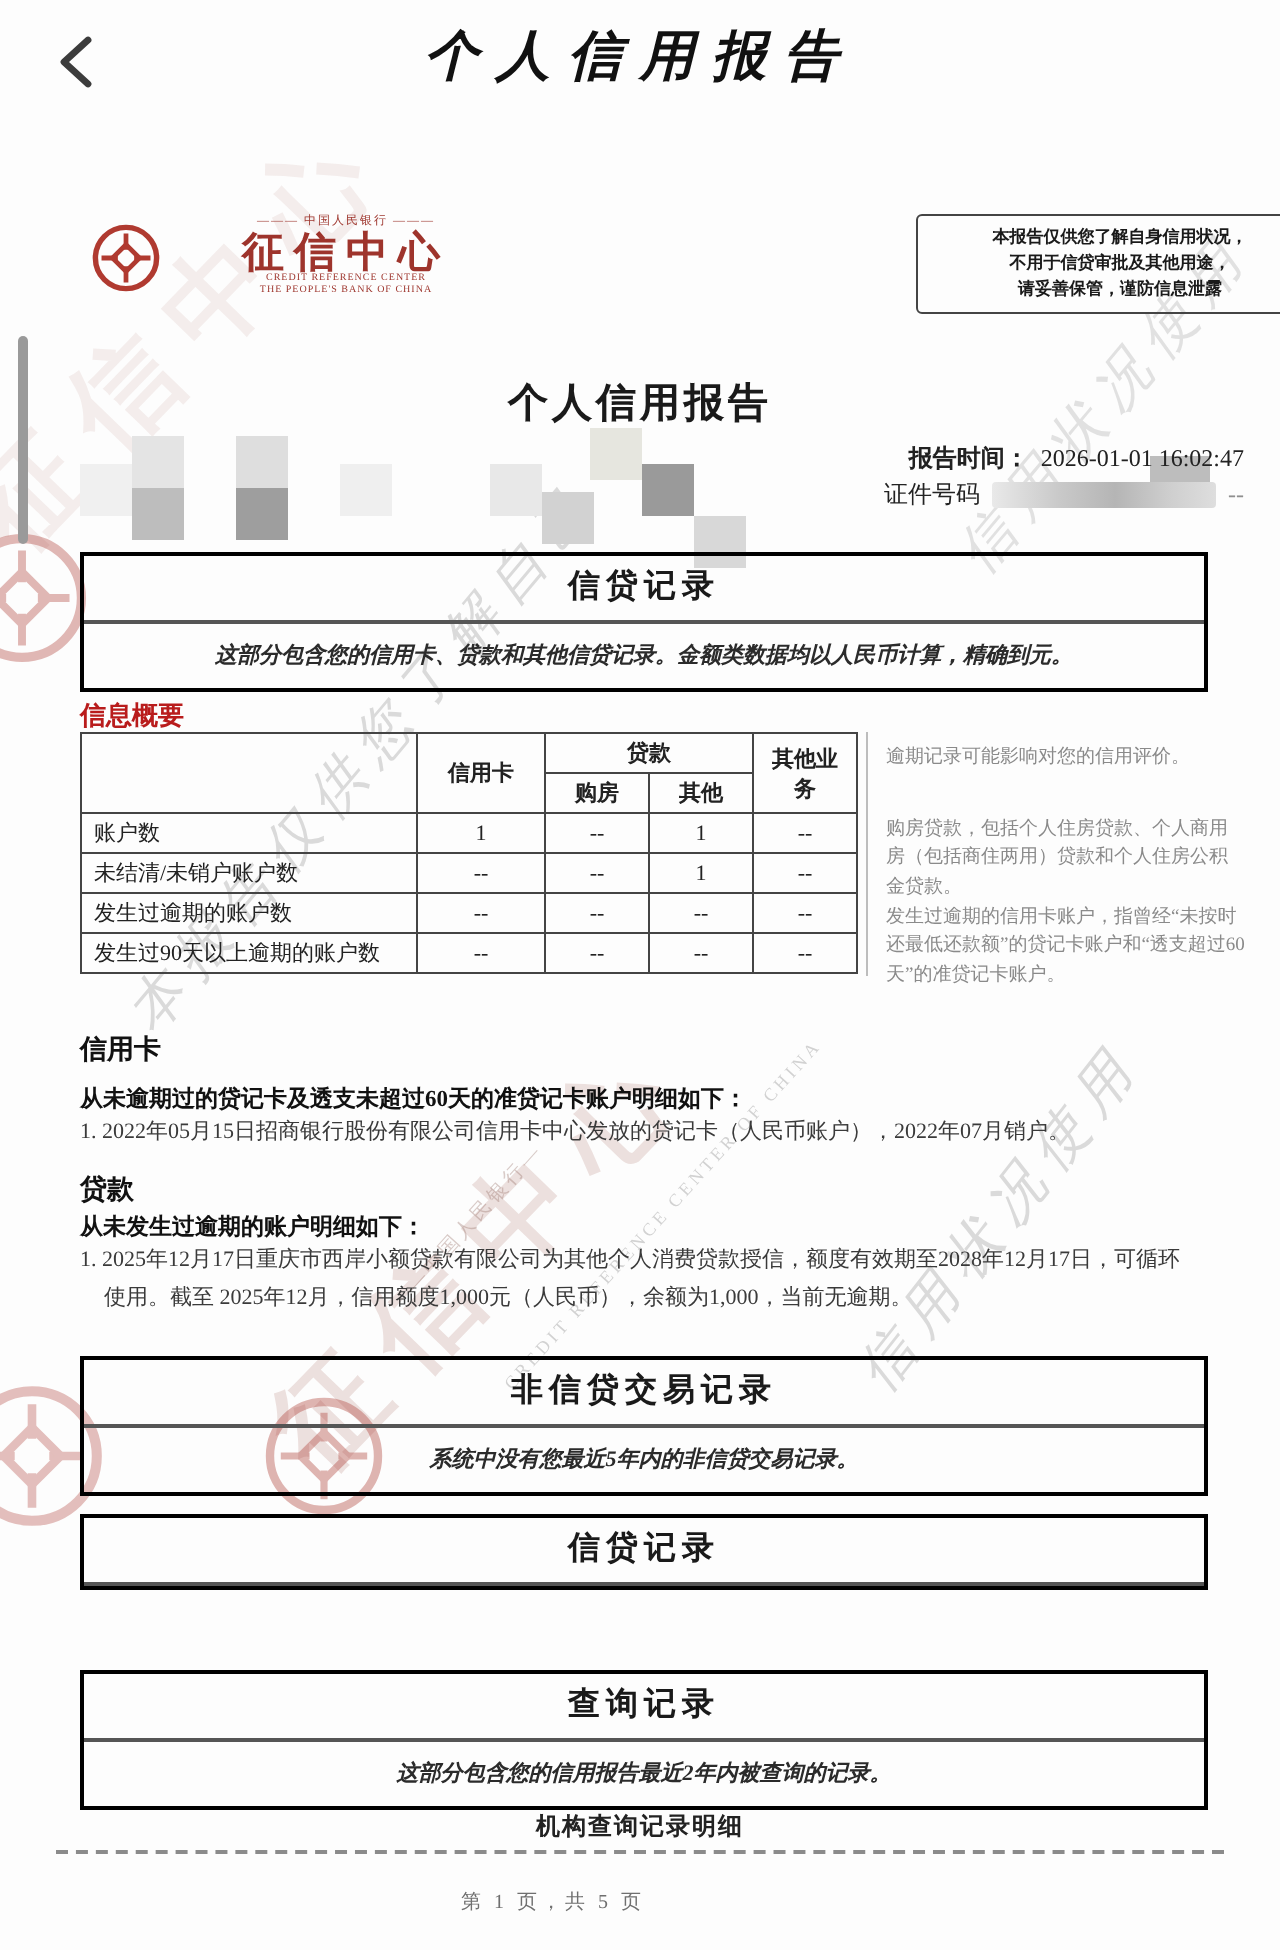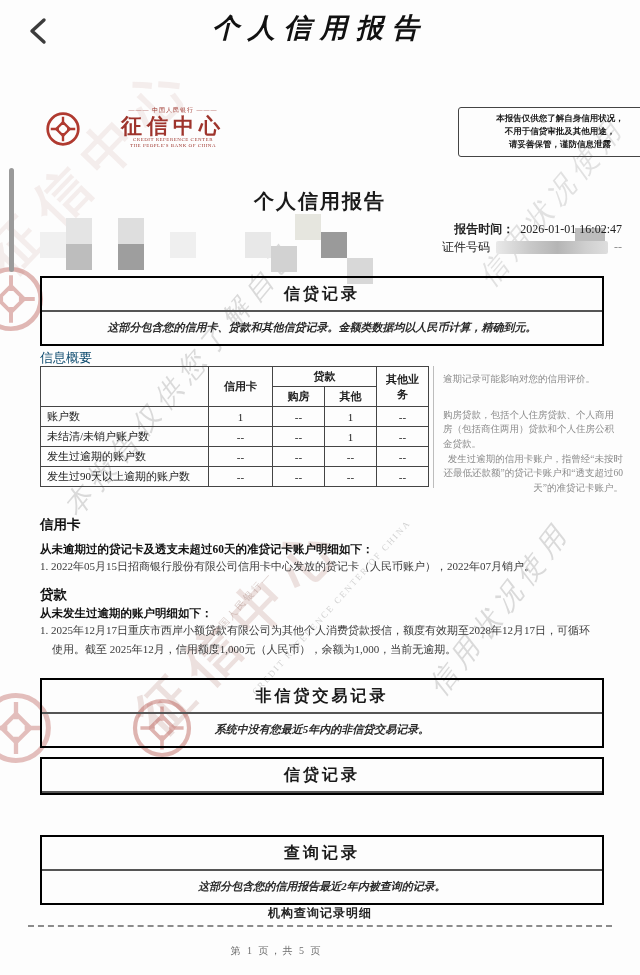--- a/index.html
+++ b/index.html
@@ -37,21 +37,21 @@
   .sq{position:absolute;width:26px;height:26px;}
 
   
   .secbox{position:absolute;left:40px;width:560px;border:2px solid #000000;background:transparent;}
   .sec-head{height:32px;line-height:32px;text-align:center;font-size:16px;font-weight:700;
     letter-spacing:3px;color:#1a1a1a;border-bottom:2px solid #555;}
   .sec-desc{padding:8px 10px 9px;text-align:center;font-size:11px;font-style:italic;
     font-weight:700;color:#2b2b2b;}
 
   
-  .blk-label{font-size:13px;font-weight:400;color:#0c4a6e;}
+  .blk-label{font-size:13px;font-weight:700;color:#b91c1c;}
   table.sum{border-collapse:collapse;width:388px;table-layout:fixed;}
   table.sum th,table.sum td{border:1px solid #444;font-size:11px;padding:0 4px;height:19px;
     text-align:center;font-weight:400;color:#222;}
   table.sum th{font-weight:700;}
   table.sum td.rowlabel{text-align:left;padding-left:6px;}
   .dim{color:#8f8f8f;}
   .notes-divider{position:absolute;left:433px;top:366px;width:1px;height:122px;background:#bdbdbd;}
   .note{position:absolute;left:443px;width:180px;font-size:9.5px;line-height:1.5;color:#8a8a8a;}
 
   
@@ -232,21 +232,21 @@
       <td class="dim">--</td>
       <td class="dim">--</td>
       <td class="dim">--</td>
     </tr>
   </tbody>
     </table>
 
   <div class="notes-divider"></div>
   <div class="note" style="top:372px;">逾期记录可能影响对您的信用评价。</div>
   <div class="note" style="top:408px;">购房贷款，包括个人住房贷款、个人商用房（包括商住两用）贷款和个人住房公积金贷款。</div>
-  <div class="note" style="top:452px;text-align:right;">发生过逾期的信用卡账户，指曾经“未按时还最低还款额”的贷记卡账户和“透支超过60天”的准贷记卡账户。</div>
+  <div class="note" style="top:452px;">发生过逾期的信用卡账户，指曾经“未按时还最低还款额”的贷记卡账户和“透支超过60天”的准贷记卡账户。</div>
 
   <div class="abs" style="left:40px;top:516px;width:560px;">
     <div class="h-sec">信用卡</div>
     <div class="h-sub" style="margin-top:8px;">从未逾期过的贷记卡及透支未超过60天的准贷记卡账户明细如下：</div>
     <div class="item-text">1. 2022年05月15日招商银行股份有限公司信用卡中心发放的贷记卡（人民币账户），2022年07月销户。</div>
   </div>
 
   <div class="abs" style="left:40px;top:586px;width:560px;">
     <div class="h-sec">贷款</div>
     <div class="h-sub" style="margin-top:2px;">从未发生过逾期的账户明细如下：</div>

